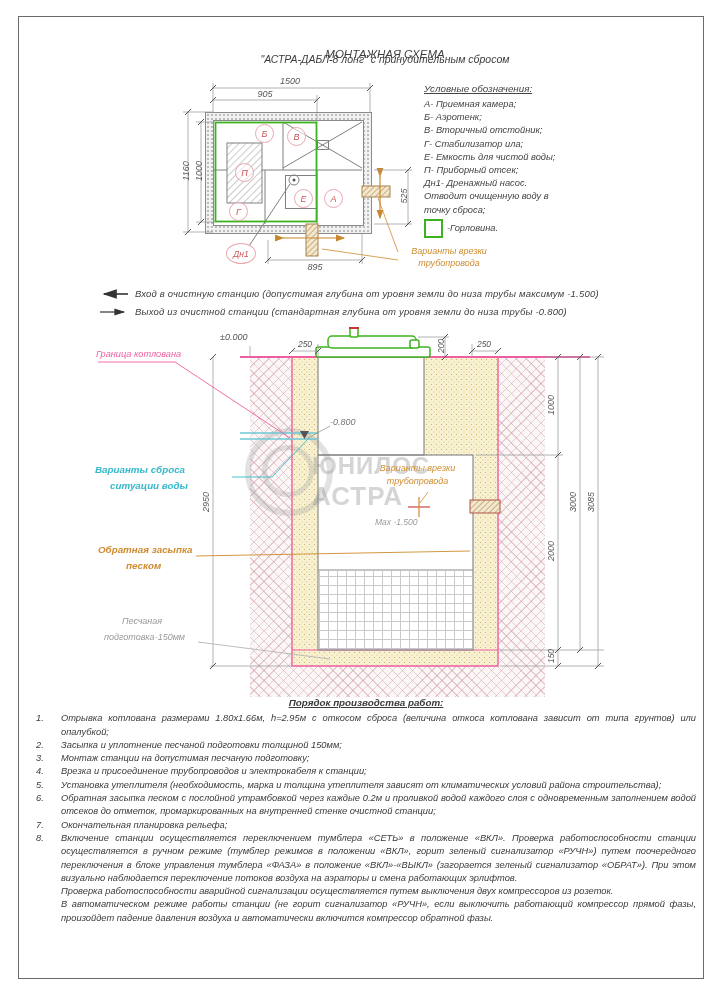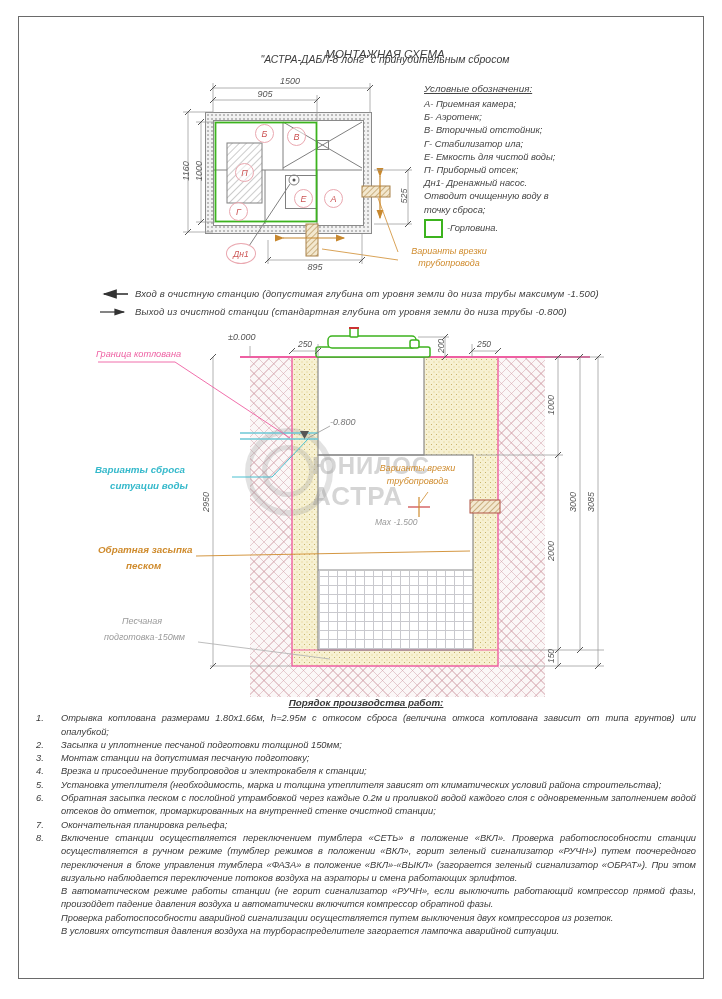--- a/index.html
+++ b/index.html
@@ -267,21 +267,21 @@
   <div class="t" style="left:135px;top:288px;font-size:9.5px;letter-spacing:.2px;">Вход в очистную станцию (допустимая глубина от уровня земли до низа трубы максимум -1.500)</div>
   <div class="t" style="left:135px;top:306px;font-size:9.5px;letter-spacing:.2px;">Выход из очистной станции (стандартная глубина от уровня земли до низа трубы -0.800)</div>
 
   <div class="t" style="left:424px;top:83px;font-size:9.8px;text-decoration:underline;color:#444;">Условные обозначения:</div>
   <div class="legend-items"><div>А- Приемная камера;</div><div>Б- Аэротенк;</div><div>В- Вторичный отстойник;</div><div>Г- Стабилизатор ила;</div><div>Е- Емкость для чистой воды;</div><div>П- Приборный отсек;</div><div>Дн1- Дренажный насос.
 Отводит очищенную воду в
 точку сброса;</div></div>
   <div class="gsq"></div>
   <div class="t" style="left:447px;top:223px;font-size:9.3px;color:#444;">-Горловина.</div>
 
-  <div class="t dim" style="left:220px;top:332px;margin-left:8px;">±0.000</div>
+  <div class="t dim" style="left:220px;top:332px;">±0.000</div>
   <div class="t c dims" style="left:291px;top:339px;width:28px;">250</div>
   <div class="vt dims" style="left:419px;top:341px;">200</div>
   <div class="t c dims" style="left:470px;top:339px;width:28px;">250</div>
   <div class="vt dim" style="left:529px;top:400px;">1000</div>
   <div class="vt dim" style="left:529px;top:546px;">2000</div>
   <div class="vt dims" style="left:529px;top:651px;">150</div>
   <div class="vt dim" style="left:551px;top:497px;">3000</div>
   <div class="vt dim" style="left:569px;top:497px;">3085</div>
   <div class="vt dim" style="left:184px;top:497px;">2950</div>
 
@@ -327,25 +327,21 @@
         <div class="wo-row">
           <span class="wo-num">7.</span>
           <span class="wo-text">Окончательная планировка рельефа;</span>
         </div>
         <div class="wo-row">
           <span class="wo-num">8.</span>
           <span class="wo-text">Включение станции осуществляется переключением тумблера «СЕТЬ» в положение «ВКЛ». Проверка работоспособности станции осуществляется в ручном режиме (тумблер режимов в положении «ВКЛ», горит зеленый сигнализатор «РУЧН») путем поочередного переключения в блоке управления тумблера «ФАЗА» в положение «ВКЛ»-«ВЫКЛ» (загорается зеленый сигнализатор «ОБРАТ»). При этом визуально наблюдается переключение потоков воздуха на аэраторы и смена работающих эрлифтов.</span>
         </div>
         <div class="wo-row">
           <span class="wo-num"></span>
+          <span class="wo-text">Проверка работоспособности аварийной сигнализации осуществляется путем выключения двух компрессоров из розеток.</span>
+        </div>
+        <div class="wo-row">
+          <span class="wo-num"></span>
           <span class="wo-text">В автоматическом режиме работы станции (не горит сигнализатор «РУЧН», если выключить работающий компрессор прямой фазы, произойдет падение давления воздуха и автоматически включится компрессор обратной фазы.</span>
-        </div>
-        <div class="wo-row">
-          <span class="wo-num"></span>
-          <span class="wo-text">Проверка работоспособности аварийной сигнализации осуществляется путем выключения двух компрессоров из розеток.</span>
-        </div>
-        <div class="wo-row">
-          <span class="wo-num"></span>
-          <span class="wo-text">В условиях отсутствия давления воздуха на турбораспределителе загорается лампочка аварийной ситуации.</span>
         </div>
       </div>
   </div>
 </div>
 
 </body></html>

